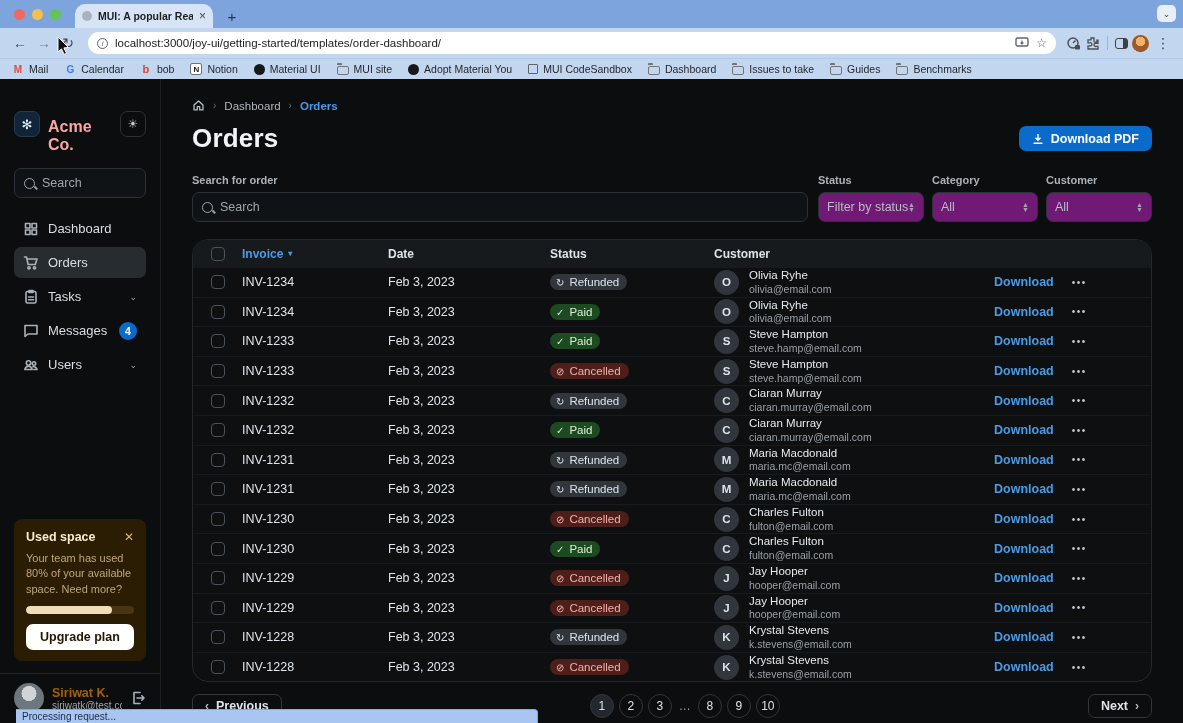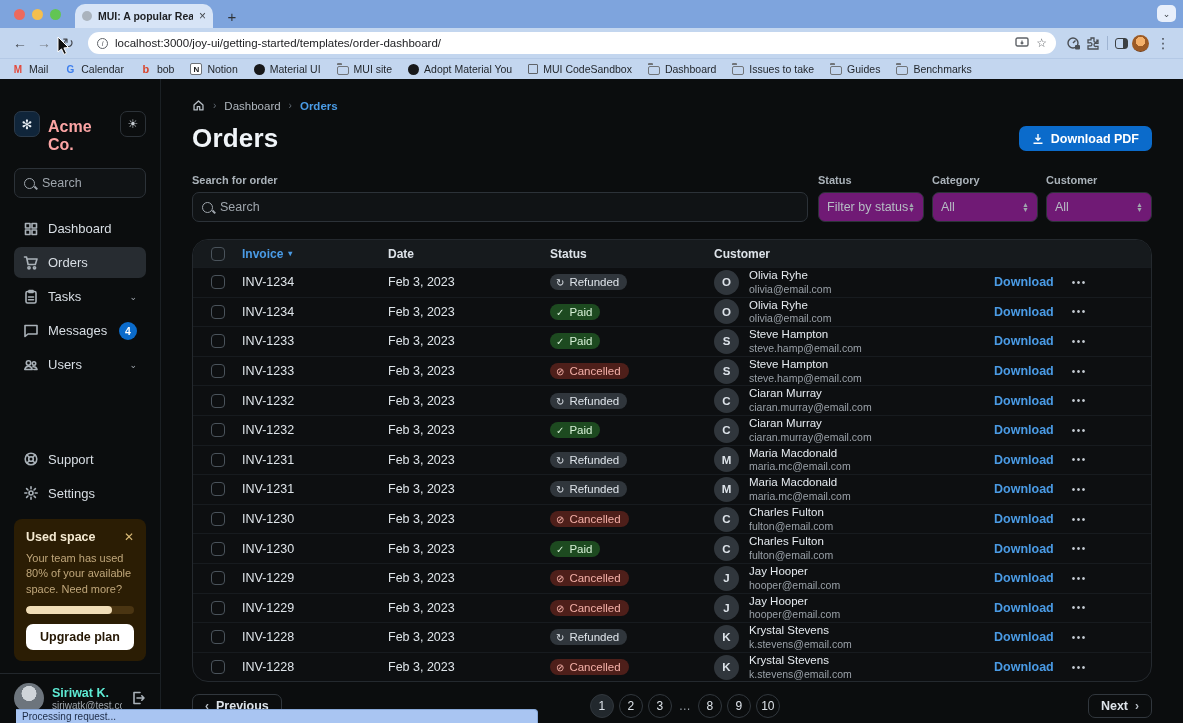--- a/index.html
+++ b/index.html
@@ -89,21 +89,21 @@
   .usage-bar { margin-top:9px; height:8px; border-radius:4px; background:#4a3512; overflow:hidden; }
   .usage-fill { height:100%; background:#f0ddb7; border-radius:4px; }
   .upgrade-btn { margin-top:10px; width:100%; height:26px; border:none; border-radius:7px; background:#ffffff;
     color:#241603; font-size:12.5px; font-weight:700; }
 
   .side-divider { margin:12px -14px 0; height:1px; background:#22272c; }
   .user-row { margin-top:9px; display:flex; align-items:center; gap:8px; }
   .user-avatar { width:30px; height:30px; border-radius:50%; flex:none;
     background:radial-gradient(circle at 50% 35%, #cfd4d9 0 30%, #6d757d 31% 72%, #3c4248 73%); }
   .user-meta { flex:1; min-width:0; }
-  .user-name { font-size:12.5px; font-weight:600; color:#5eead4; }
+  .user-name { font-size:12.5px; font-weight:600; color:#a16207; }
   .user-email { font-size:10px; color:#9fa6ad; white-space:nowrap; overflow:hidden; }
 
   .main { flex:1; padding:0 31px; display:flex; flex-direction:column; min-width:0; }
   .breadcrumb { margin-top:20px; display:flex; align-items:center; gap:8px; font-size:11.5px; }
   .bc-sep { color:#636b74; font-size:10px; }
   .bc-link { color:#b0b7be; }
   .bc-current { color:#4a9be5; font-weight:600; }
   .title-row { margin-top:11px; display:flex; align-items:center; justify-content:space-between; }
   .page-title { font-size:26px; font-weight:700; color:#f0f4f8; letter-spacing:.2px; }
   .pdf-btn { display:flex; align-items:center; gap:7px; background:#0b6bcb; color:#fff; border:none;
@@ -326,37 +326,20 @@
               <circle cx="11" cy="6.5" r="1.7"></circle>
               <path d="M1.8 12.5c.5-2.2 2-3.2 3.7-3.2s3.2 1 3.7 3.2zM10 9.8c1.8-.4 3.6.7 4 2.7h-3.2"></path>
             </svg>
           <span class="nav-label">Users</span>
           <span class="chev">⌄</span>
         </div>
       </div>
 
       <div class="side-spacer"></div>
 
-      <div class="nav">
-        <div class="nav-item">
-          <svg class="ic" width="16" height="16" viewBox="0 0 16 16">
-              <circle cx="8" cy="8" r="5.8"></circle>
-              <circle cx="8" cy="8" r="2.3"></circle>
-              <path d="M4 4l2.3 2.3M12 4L9.7 6.3M12 12L9.7 9.7M4 12l2.3-2.3"></path>
-            </svg>
-          <span class="nav-label">Support</span>
-        </div>
-        <div class="nav-item">
-          <svg class="ic" width="16" height="16" viewBox="0 0 16 16">
-              <circle cx="8" cy="8" r="2"></circle>
-              <path d="M8 1.8v2M8 12.2v2M1.8 8h2M12.2 8h2M3.6 3.6L5 5M12.4 3.6L11 5M12.4 12.4L11 11M3.6 12.4L5 11"></path>
-            </svg>
-          <span class="nav-label">Settings</span>
-        </div>
-      </div>
 
       <div class="usage-card">
         <div class="usage-head">
           <span class="usage-title">Used space</span>
           <span class="usage-close">✕</span>
         </div>
         <div class="usage-body">Your team has used 80% of your available space. Need more?</div>
         <div class="usage-bar">
           <div class="usage-fill" style="width:80%"></div>
         </div>

